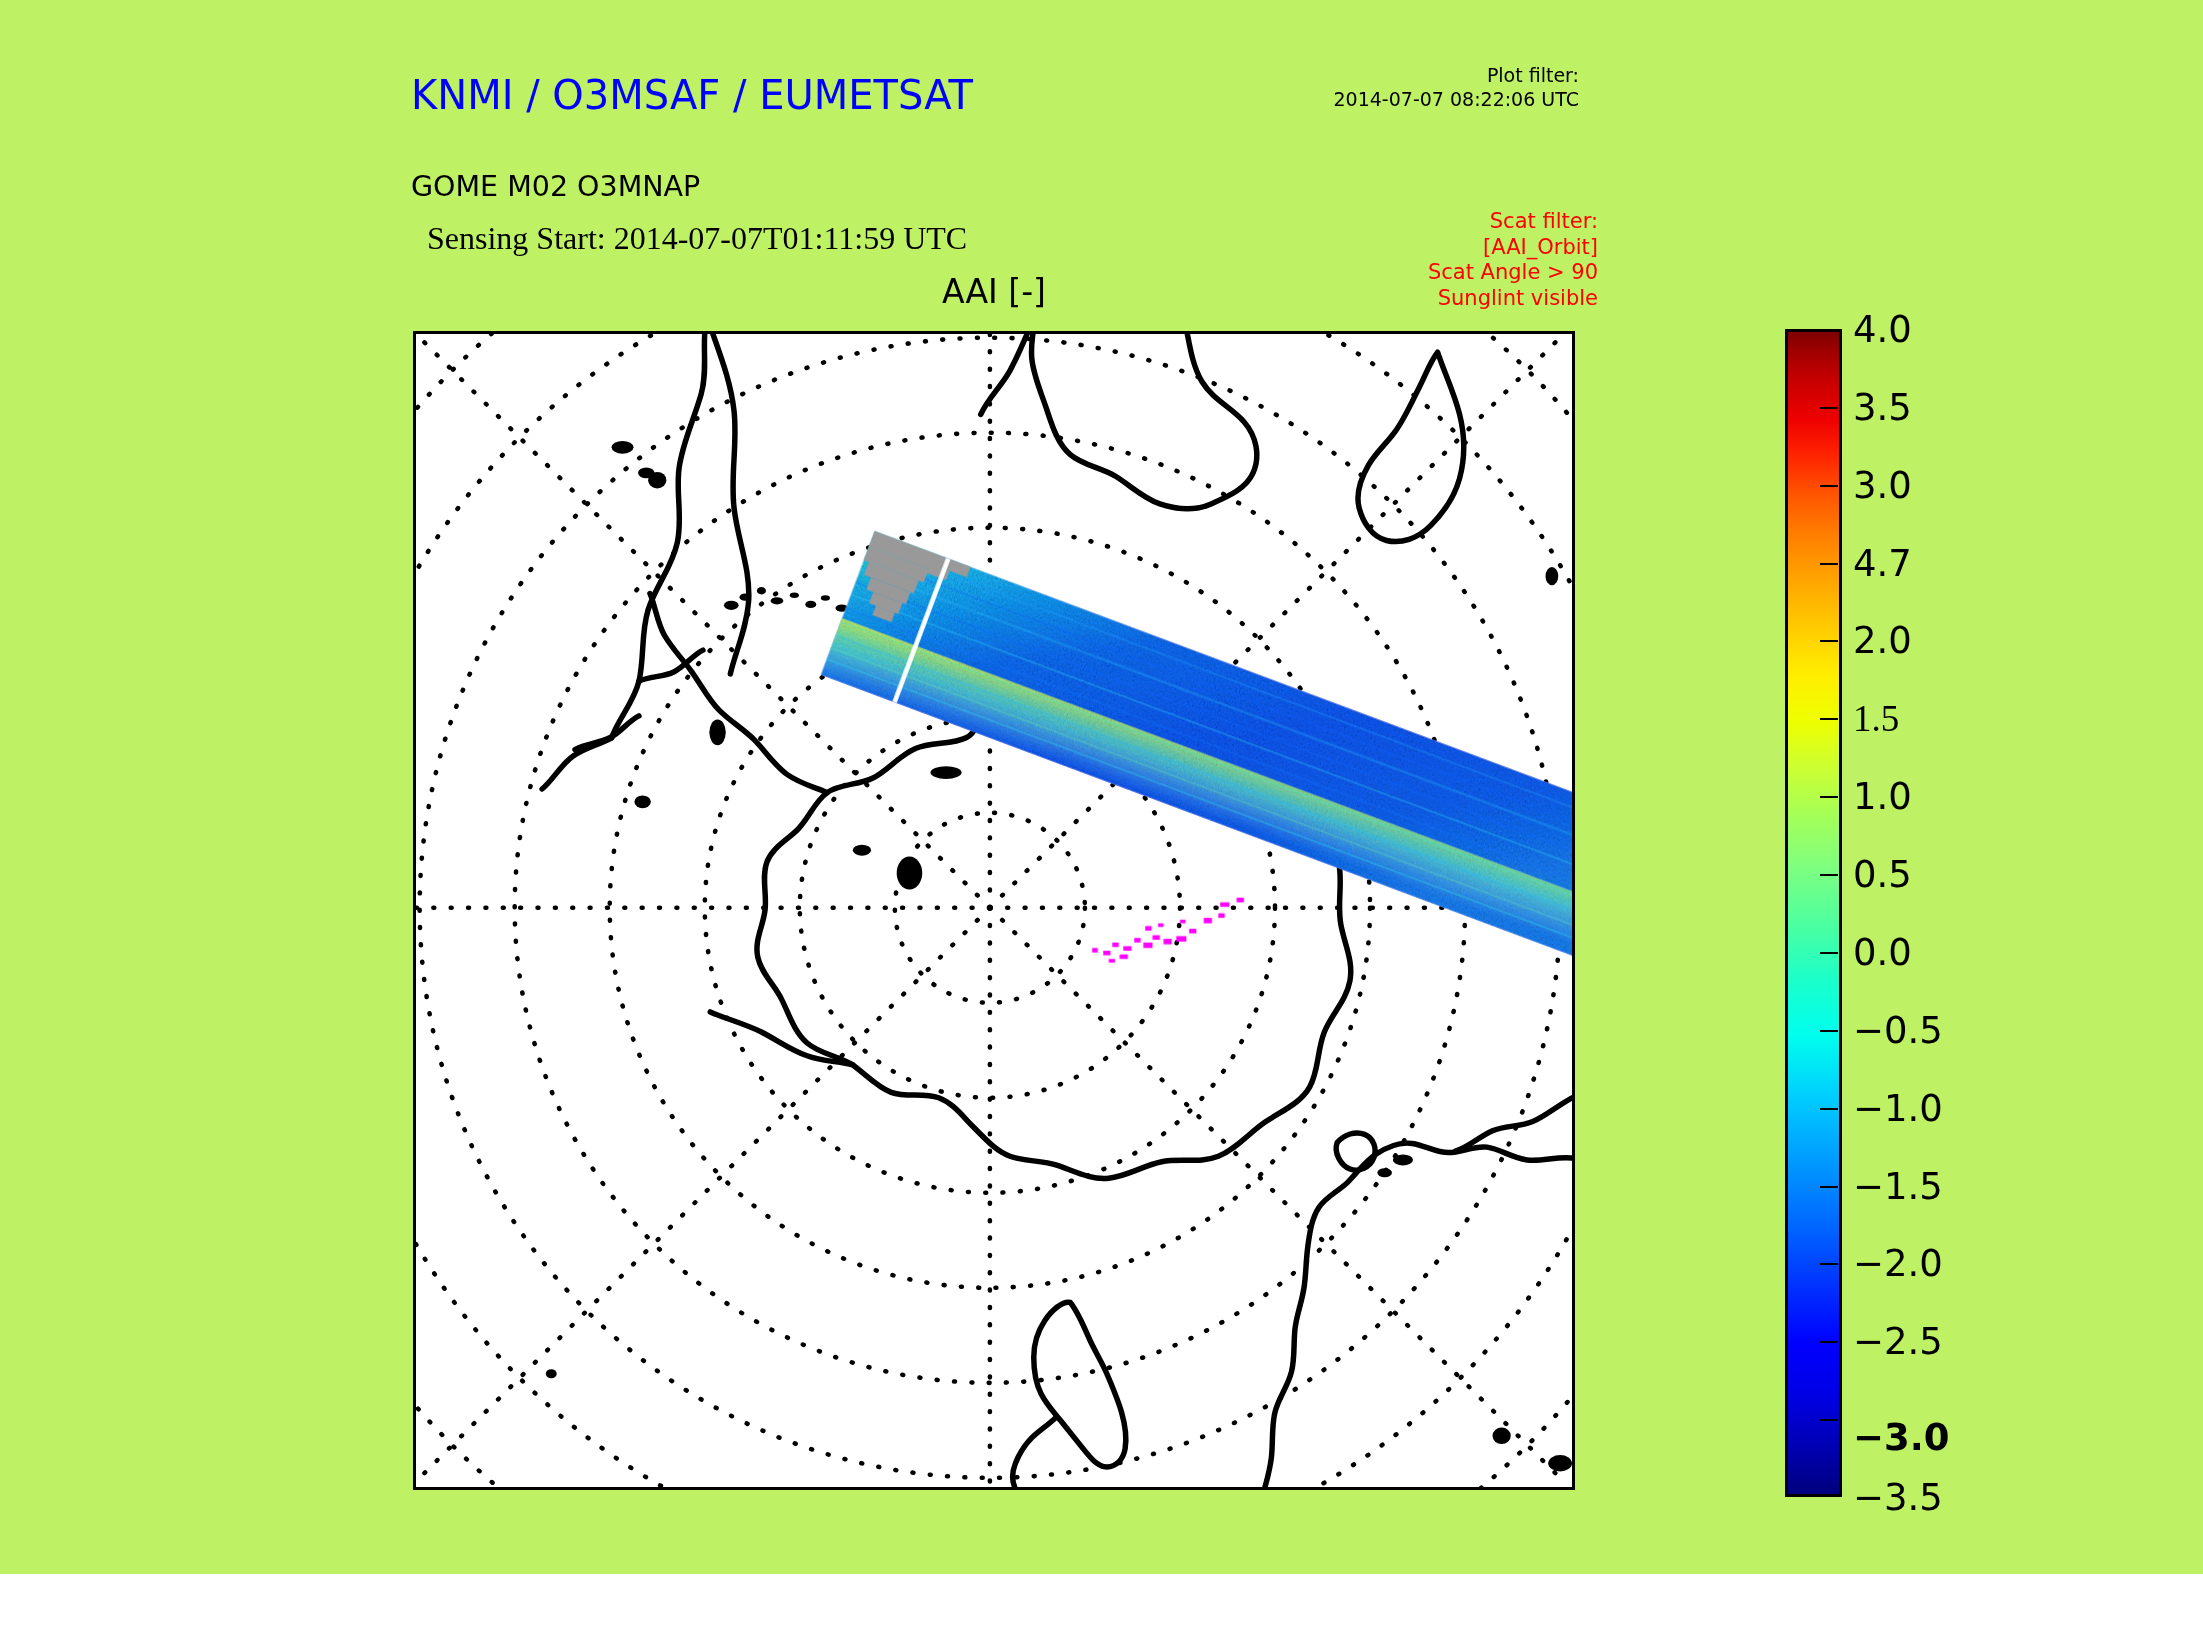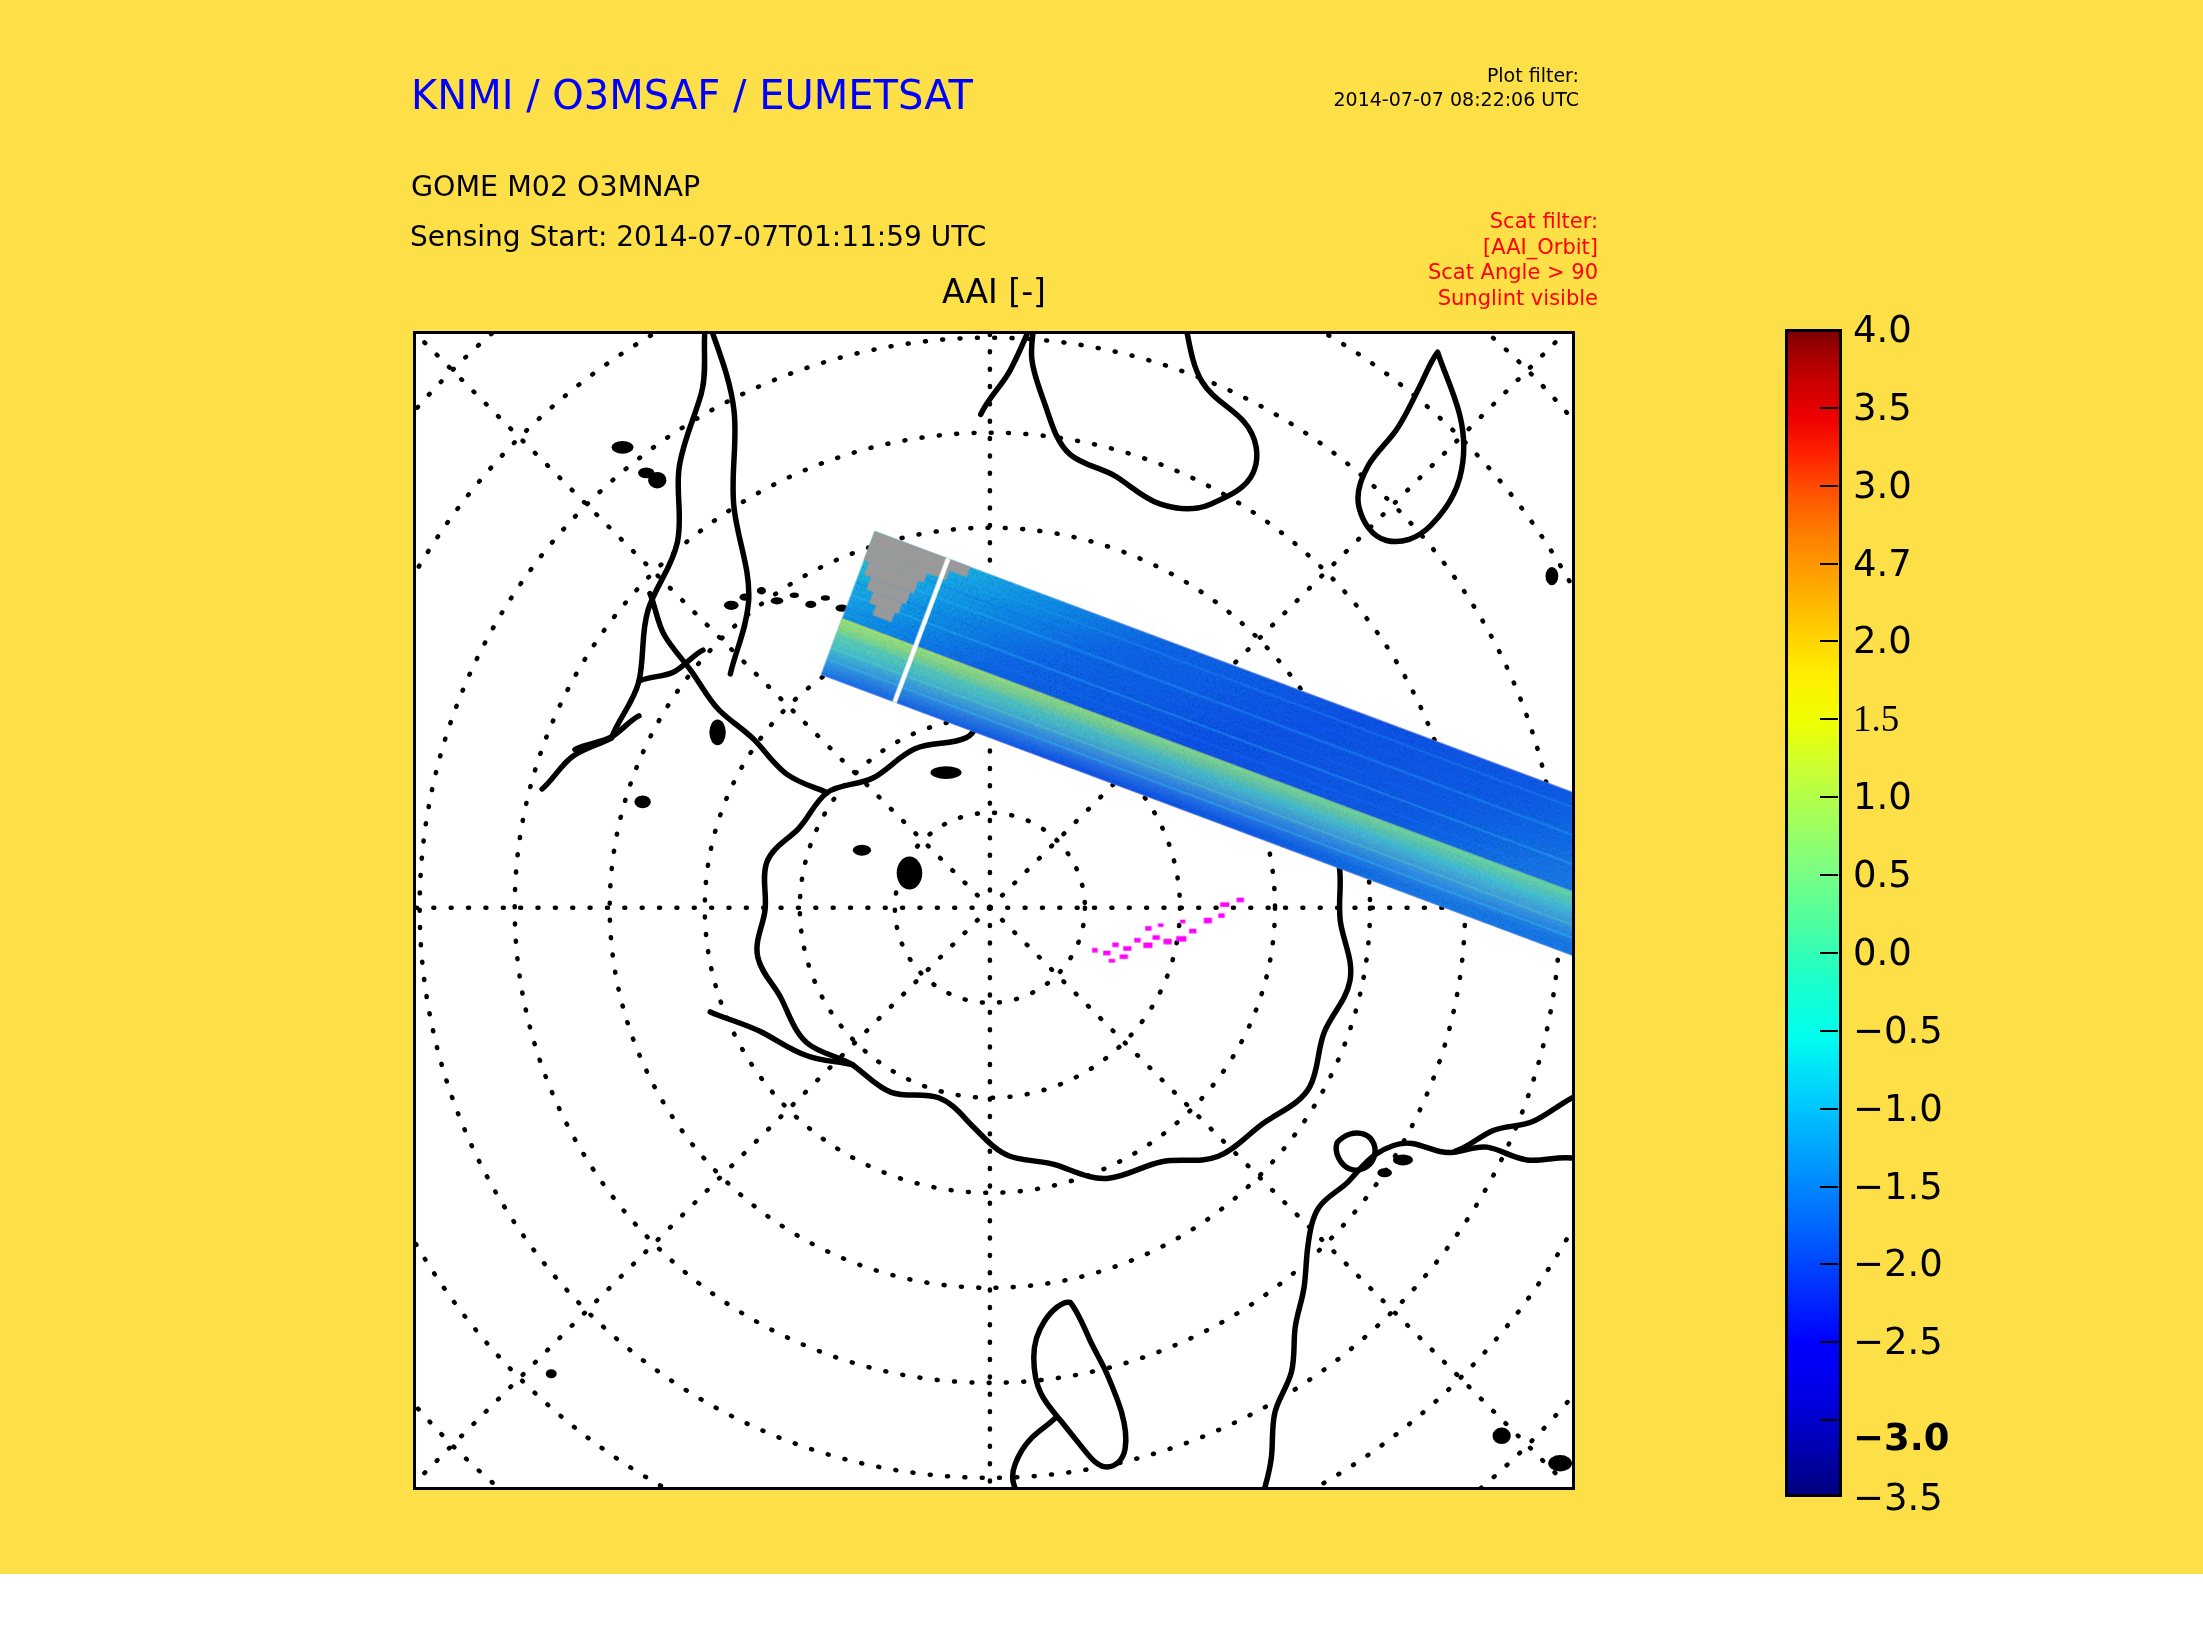--- a/index.html
+++ b/index.html
@@ -3,40 +3,40 @@
 <meta charset="utf-8">
 <style>
   html, body {
     margin: 0; padding: 0;
     background: #ffffff;
     width: 2204px; height: 1653px;
     overflow: hidden;
   }
   body { font-family: "DejaVu Sans", sans-serif; }
 
-  #page { position: relative; width: 2204px; height: 1574px; background:#fde047; }
+  #page { position: relative; width: 2204px; height: 1574px; background:#bef264; }
 
   
   .brand {
     position: absolute; left: 411px; top: 72px;
     font-size: 40px; color: #0000ff; white-space: nowrap;
     font-family: "DejaVu Sans", sans-serif;
   }
   .created {
     position: absolute; left: 1322px; top: 64px;
     width: 257px; text-align: right;
     font-size: 19px; color: #000; line-height: 1.25;
   }
   .prod-line {
     position: absolute; left: 411px; top: 170px;
     font-size: 28.5px; color:#000; white-space: nowrap;
   }
   .sensing-line {
-    position: absolute; left: 410px; top: 220px;
-    font-size: 28px; color:#000; white-space: nowrap;
+    position: absolute; left: 427px; top: 220px;
+    font-size: 32px; color:#000; white-space: nowrap; font-family: Liberation Serif, serif;
   }
   .plot-title {
     position: absolute; left: 413px; top: 272px;
     width: 1162px; text-align: center;
     font-size: 33px; color:#000;
   }
   .filter-block {
     position: absolute; left: 1281px; top: 209px;
     width: 317px; text-align: right;
     font-size: 21px; color: #ff0000; line-height: 1.22;

